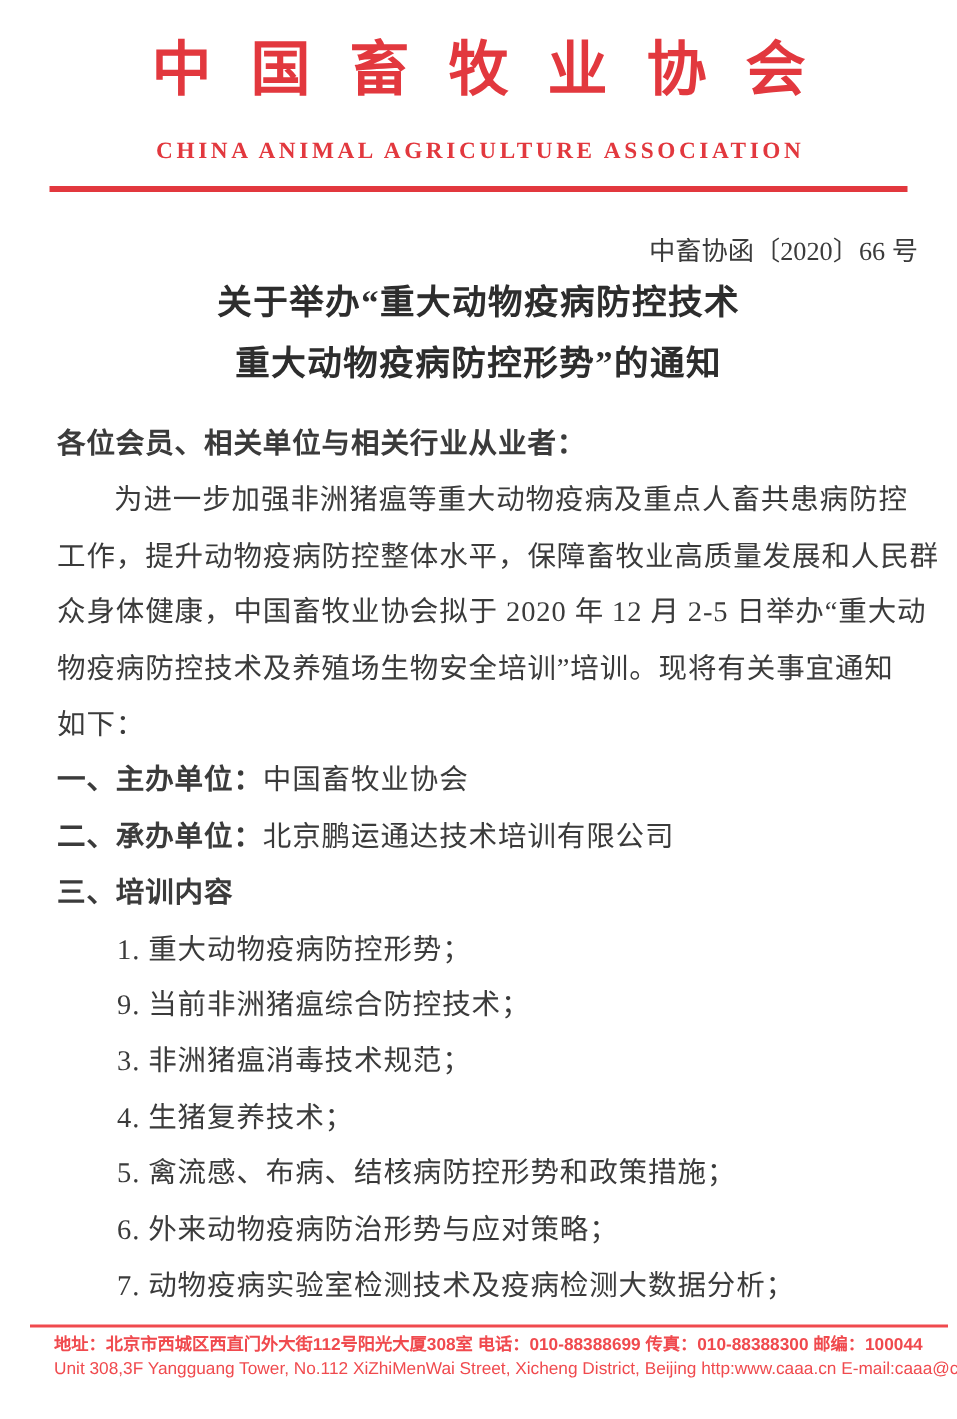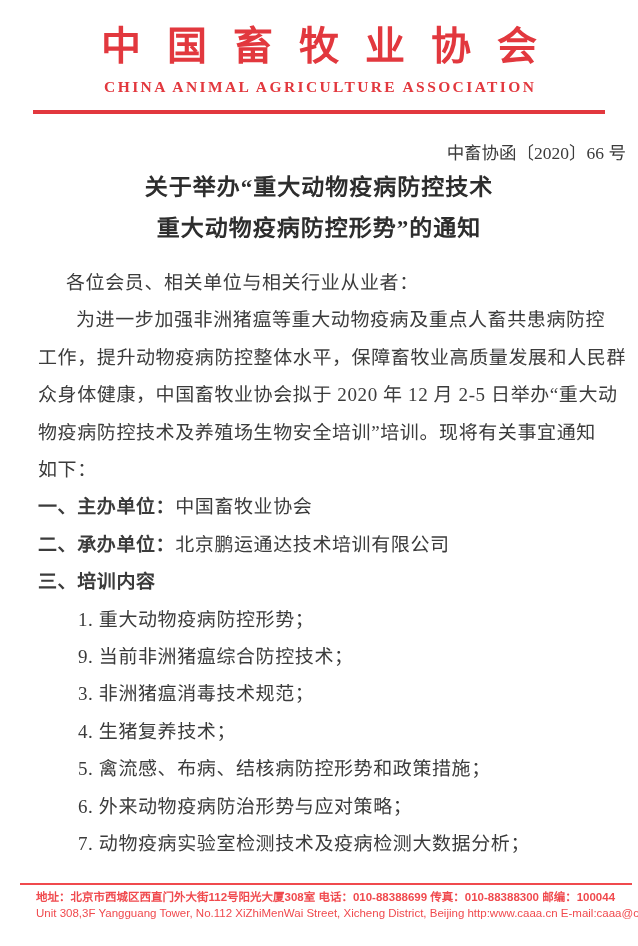--- a/index.html
+++ b/index.html
@@ -24,40 +24,40 @@
   .org-cn{
     color:var(--red);
     font-size:40px;
     font-weight:bold;
     letter-spacing:26px;
     text-indent:26px;
     line-height:50px;
     white-space:nowrap;
   }
   .org-en{
-    margin-top:5px;
+    margin-top:19px;
     color:var(--red);
     font-size:15.5px;
     font-weight:bold;
     letter-spacing:2.4px;
     text-indent:2.4px;
     line-height:20px;
     white-space:nowrap;
   }
   .head-rule{
     margin:13px auto 0;
     width:572px;
     height:2px;
     border-top:2px solid var(--red);
     border-bottom:2px solid var(--red);
   }
   
   .doc-number{
     margin-top:27px;
-    padding-right:12px;
+    padding-right:26px;
     text-align:right;
     font-size:17.5px;
     line-height:24px;
     color:var(--text);
   }
   
   .doc-title{
     margin-top:2px;
     text-align:center;
     font-size:23px;
@@ -67,21 +67,21 @@
     letter-spacing:1px;
   }
   
   .doc-body{
     margin:15px 34px 0 38px;
     font-size:19px;
     line-height:37.4px;
     letter-spacing:0.6px;
     color:var(--text);
   }
-  .salutation{font-weight:normal;margin-left:28px;}
+  .salutation{font-weight:bold;}
   .intro-line{white-space:nowrap;}
   .intro-line.first{text-indent:2em;}
   .section-line{white-space:nowrap;}
   .section-label{font-weight:bold;}
   .training-item{padding-left:40px;white-space:nowrap;}
   
   .footer{
     position:absolute;
     left:20px;right:6px;top:883px;
     border-top:2px solid var(--footer_red);

